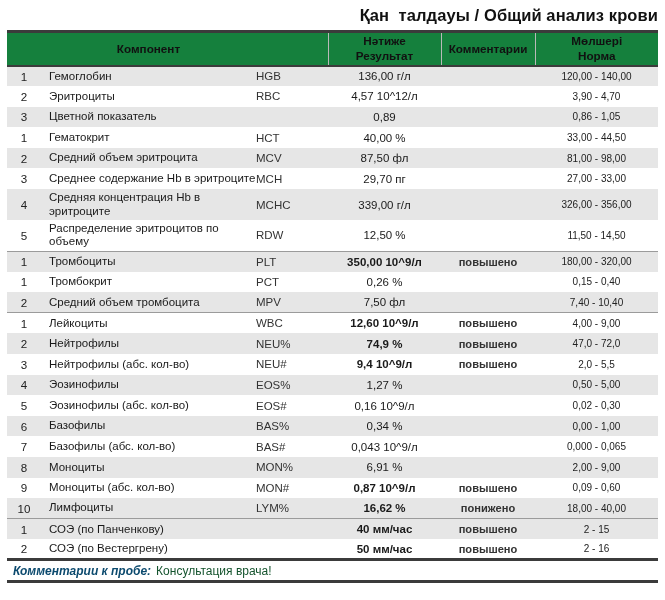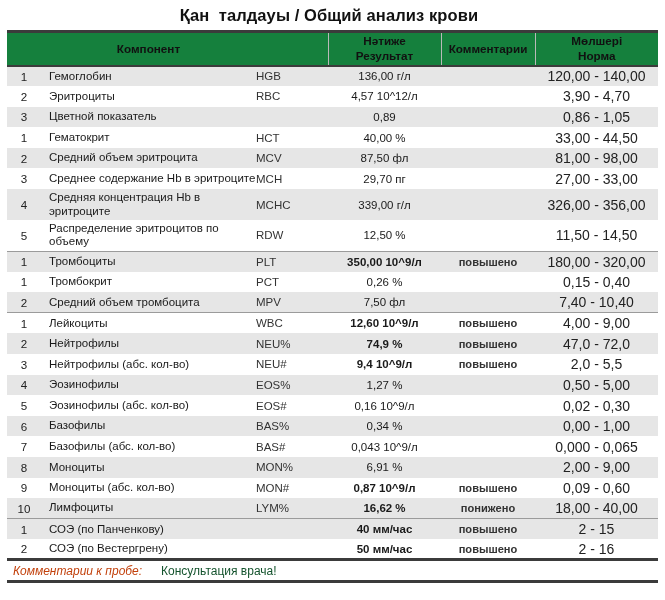--- a/index.html
+++ b/index.html
@@ -19,21 +19,21 @@
     height: 600px;
     position: relative;
     box-sizing: border-box;
   }
 
   
   .title-bar {
     height: 30px;
     display: flex;
     align-items: center;
-    justify-content: center;
+    justify-content: flex-end;
     padding-right: 7px;
     box-sizing: border-box;
   }
   .doc-title {
     font-size: 16.5px;
     font-weight: bold;
     letter-spacing: 0.1px;
     color: #111111;
     white-space: pre;
   }
@@ -117,43 +117,43 @@
     color: #1a1a1a;
   }
   td.t-com {
     text-align: center;
     font-size: 11.1px;
     color: #333333;
     font-weight: bold;
   }
   td.t-norm {
     text-align: center;
-    font-size: 14px;
+    font-size: 10px;
     color: #222222;
   }
   .bold { font-weight: bold; color: #000000; }
 
   
   .footer-wrap {
     width: 651px;
     margin: 0 auto;
     height: 22px;
     display: flex;
     align-items: center;
     box-sizing: border-box;
     border-bottom: 3px solid #3b3b3b;
     padding-left: 6px;
     background: #ffffff;
   }
   .footer-label {
     font-size: 12px;
-    font-weight: normal;
+    font-weight: bold;
     font-style: italic;
-    color: #c2410c;
-    margin-right: 19px;
+    color: #0c4a6e;
+    margin-right: 5px;
     white-space: pre;
   }
   .footer-text {
     font-size: 12px;
     color: #14532d;
   }
 </style>
 </head>
 <body>
 

